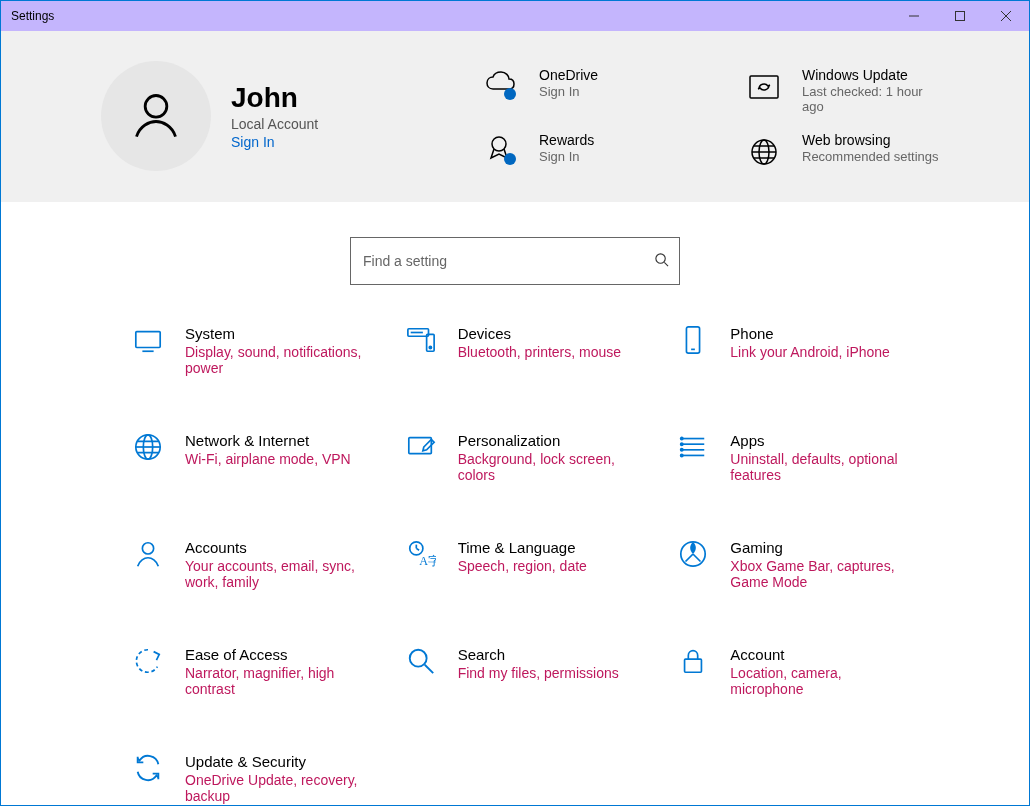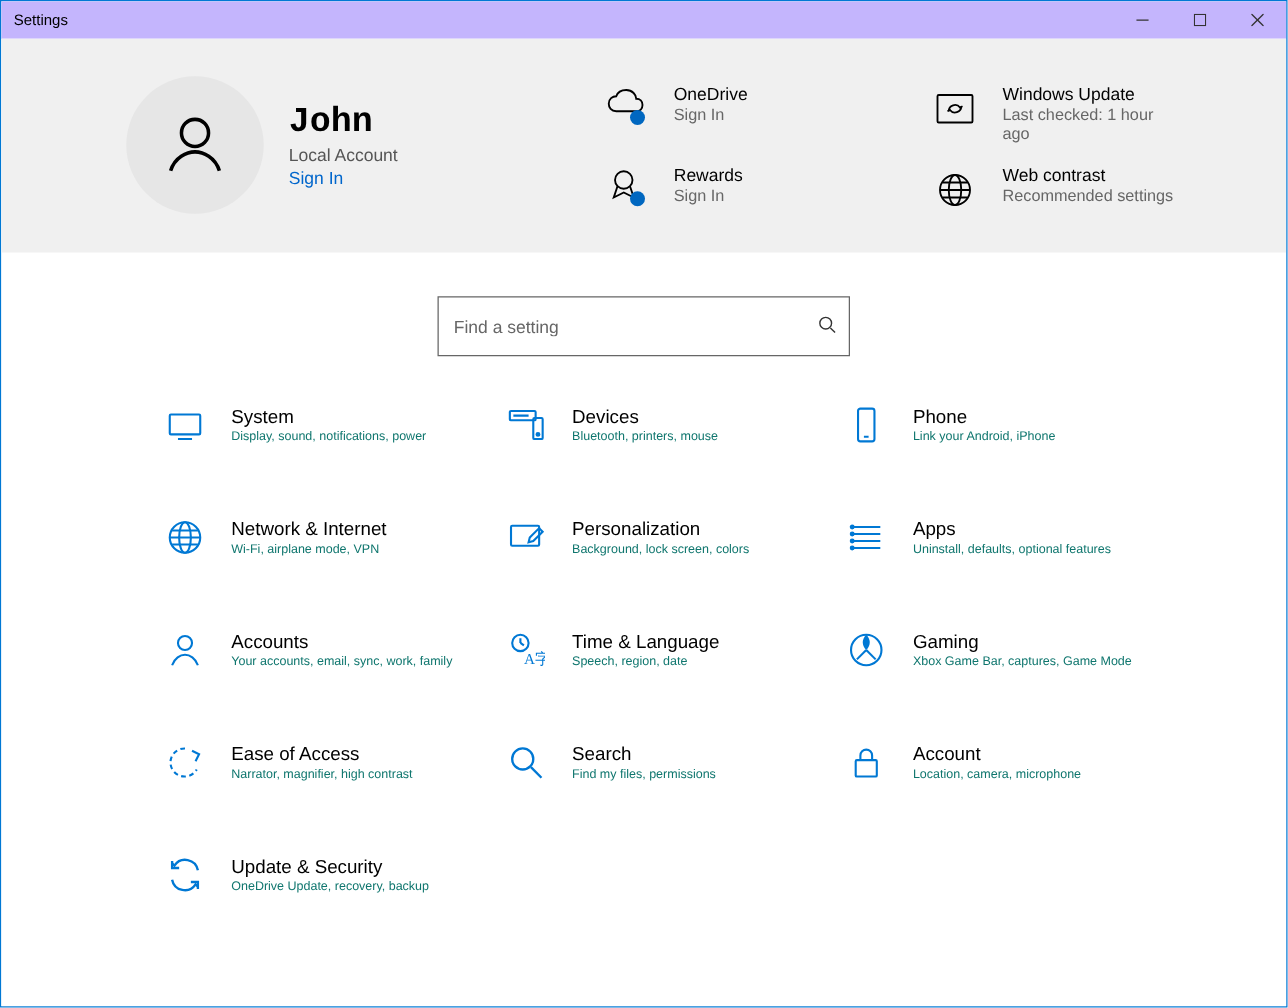--- a/index.html
+++ b/index.html
@@ -70,21 +70,20 @@
     background: #e6e6e6;
     display: flex;
     align-items: center;
     justify-content: center;
   }
   .avatar svg { width: 52px; height: 52px; }
   .user-text h1 {
     margin: 0;
     font-size: 28px;
     font-weight: 600;
-    font-family: Liberation Mono, monospace;
   }
   .user-text .subtitle { margin-top: 2px; color: #555; font-size: 14px; }
   .user-text .signin { margin-top: 2px; color: #0066cc; font-size: 14px; cursor: pointer; }
 
   .quick-grid {
     display: grid;
     grid-template-columns: 1fr 1fr;
     column-gap: 60px;
     row-gap: 28px;
     flex: 1;
@@ -148,21 +147,21 @@
   .cat-icon {
     width: 34px;
     height: 34px;
     flex-shrink: 0;
     display:flex;
     align-items:flex-start;
     justify-content:center;
   }
   .cat-icon svg { width: 30px; height: 30px; }
   .cat-text .ctitle { font-size: 15px; color: #000; }
-  .cat-text .cdesc { font-size: 10px; color: #0f766e; margin-top: 2px; max-width: 180px;}
+  .cat-text .cdesc { font-size: 14px; color: #be185d; margin-top: 2px; max-width: 180px;}
 </style>
 </head>
 <body>
 
 <div class="titlebar">
   <span class="title">Settings</span>
   <span class="spacer"></span>
   <div class="winbtn">
     <svg viewBox="0 0 10 10">
         <line x1="0" y1="5" x2="10" y2="5" stroke="#333" stroke-width="1"></line>
@@ -246,21 +245,21 @@
       <div class="quick-item">
         <div class="quick-icon">
           <svg width="30" height="30" viewBox="0 0 30 30" fill="none" stroke="#000" stroke-width="1.5">
             <circle cx="15" cy="15" r="12"></circle>
             <ellipse cx="15" cy="15" rx="5" ry="12"></ellipse>
             <line x1="3" y1="15" x2="27" y2="15"></line>
             <path d="M5 9h20M5 21h20"></path>
           </svg>
         </div>
         <div class="quick-text">
-          <div class="qtitle">Web contrast</div>
+          <div class="qtitle">Web browsing</div>
           <div class="qsub">Recommended settings</div>
         </div>
       </div>
     </div>
   </div>
 
   <div class="search-wrap">
     <div class="search-box">
       <input type="text" placeholder="Find a setting" style="">
       <span>

